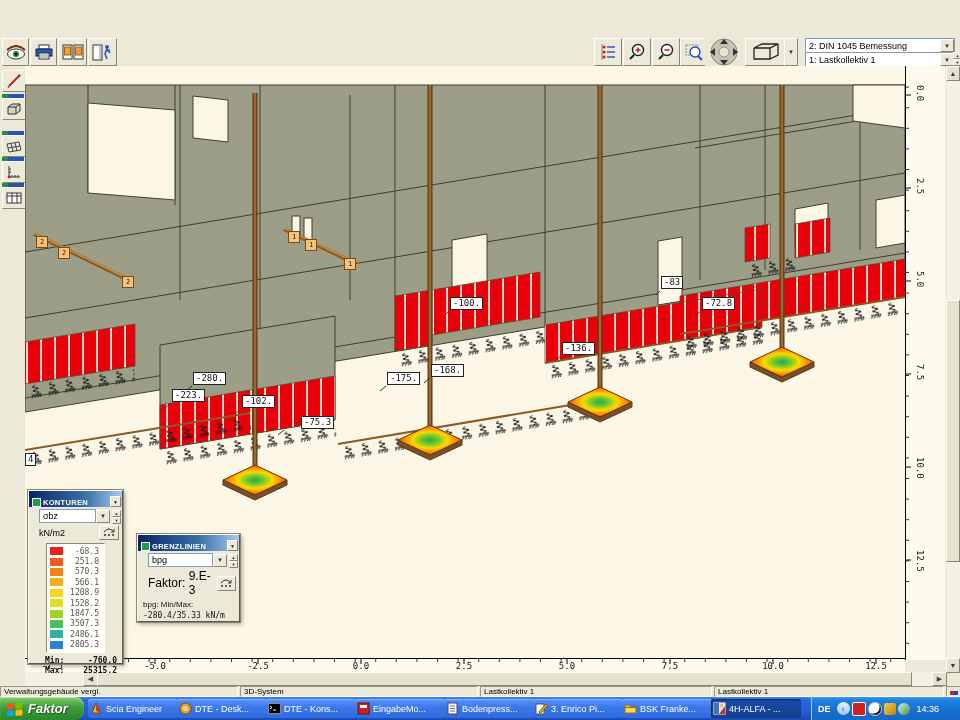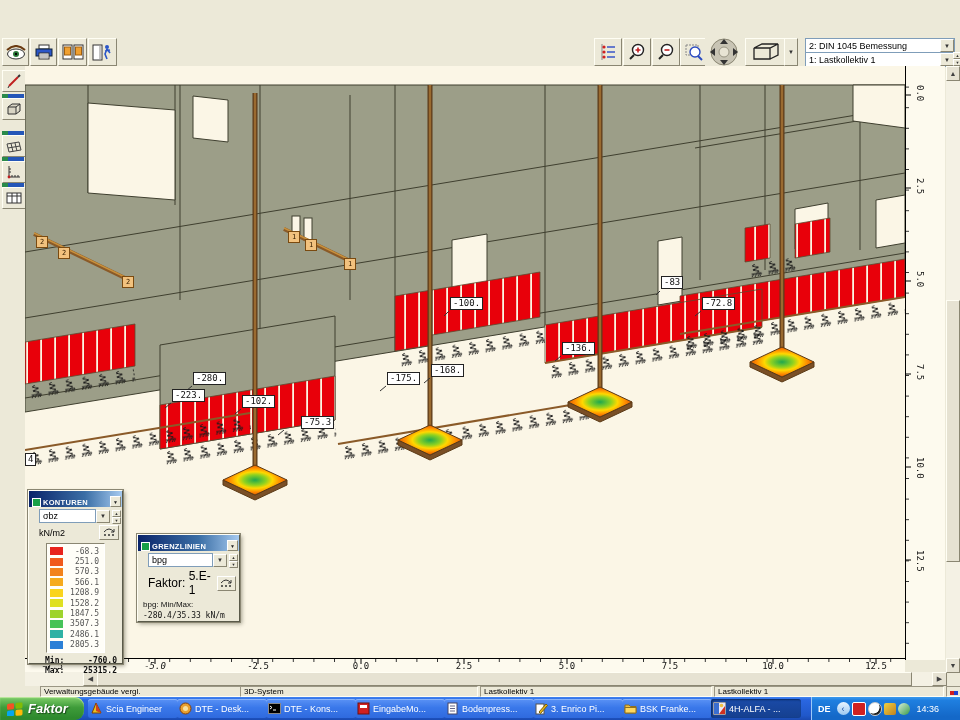--- a/index.html
+++ b/index.html
@@ -451,21 +451,21 @@
           <span>bpg</span>
         </div>
       <span class="cbtn">▼</span>
       <div class="spin" style="position:relative;left:2px;height:13px;">
           <span>▲</span>
           <span>▼</span>
         </div>
     </div>
     <div class="prow" style="font-size:12px;">
       <span>Faktor:</span>&nbsp;
-      <span>5.E-1</span>
+      <span>9.E-3</span>
       <div class="pbtn" style="margin-left:auto;">
         <svg width="12" height="9" viewBox="0 0 12 9">
             <path d="M1,4 Q6,-2 11,4" fill="none" stroke="#333"></path>
             <path d="M11,1 v3 h-3" fill="none" stroke="#333"></path>
             <circle cx="2" cy="7" r="1" fill="#333"></circle>
             <circle cx="6" cy="7" r="1" fill="#333"></circle>
             <circle cx="10" cy="7" r="1" fill="#333"></circle>
           </svg>
       </div>
     </div>
@@ -488,21 +488,21 @@
           <line x1="233" y1="0" x2="233" y2="6"></line>
           <line x1="336" y1="0" x2="336" y2="6"></line>
           <line x1="439" y1="0" x2="439" y2="6"></line>
           <line x1="542" y1="0" x2="542" y2="6"></line>
           <line x1="645" y1="0" x2="645" y2="6"></line>
           <line x1="748" y1="0" x2="748" y2="6"></line>
           <line x1="851" y1="0" x2="851" y2="6"></line>
         </g>
     </svg>
     <span class="blab" style="left:27px;">-7.5</span>
-    <span class="blab" style="left:130px;font-style:italic;">-5.0</span>
+    <span class="blab" style="left:130px;">-5.0</span>
     <span class="blab" style="left:233px;">-2.5</span>
     <span class="blab" style="left:336px;">0.0</span>
     <span class="blab" style="left:439px;">2.5</span>
     <span class="blab" style="left:542px;">5.0</span>
     <span class="blab" style="left:645px;">7.5</span>
     <span class="blab" style="left:748px;">10.0</span>
     <span class="blab" style="left:851px;">12.5</span>
   </div>
 
   <div class="abs rulerr">
@@ -537,21 +537,21 @@
     <div class="sbtn" style="left:0;top:592px;width:12px;height:13px;">▼</div>
   </div>
 
   <div class="abs sb" style="left:25px;top:672px;width:921px;height:14px;">
     <div class="sbtn" style="left:58px;top:0;width:13px;height:12px;">◀</div>
     <div class="sthumb" style="left:72px;top:0;width:813px;height:12px;"></div>
     <div class="sbtn" style="left:907px;top:0;width:13px;height:12px;">▶</div>
   </div>
 
   <div class="abs statusbar">
-    <div class="scell" style="left:0;width:233px;margin-left:40px;">Verwaltungsgebäude vergl.</div>
+    <div class="scell" style="left:0;width:233px;">Verwaltungsgebäude vergl.</div>
     <div class="scell" style="left:240px;width:233px;">3D-System</div>
     <div class="scell" style="left:480px;width:227px;">Lastkollektiv 1</div>
     <div class="scell" style="left:714px;width:225px;">Lastkollektiv 1</div>
     <div class="scell" style="left:946px;width:11px;"><span style="display:inline-block;width:4px;height:4px;background:#d02020;margin-top:1px;"></span><span style="display:inline-block;width:4px;height:4px;background:#2040d0;margin-top:4px;"></span></div>
   </div>
 
   <div class="abs taskbar">
     <div class="startbtn">
       <svg width="18" height="15" viewBox="0 0 18 15" style="margin:0 4px 0 6px;">
           <g transform="skewY(-6)">

